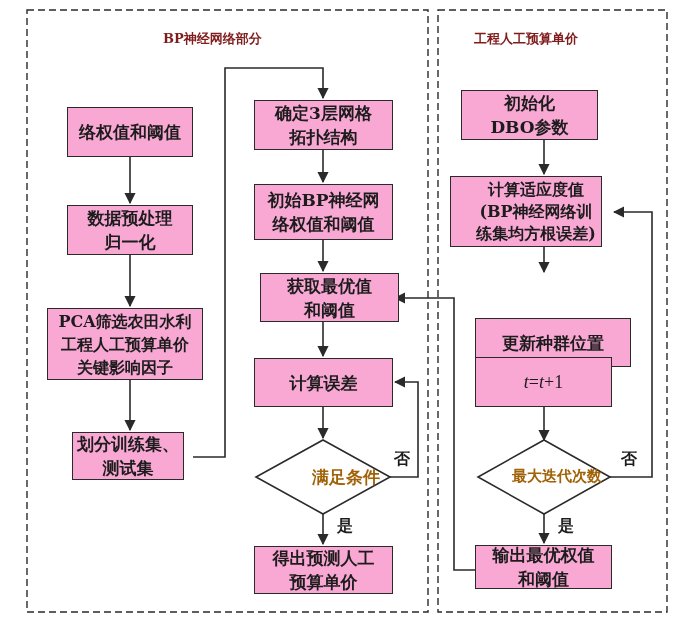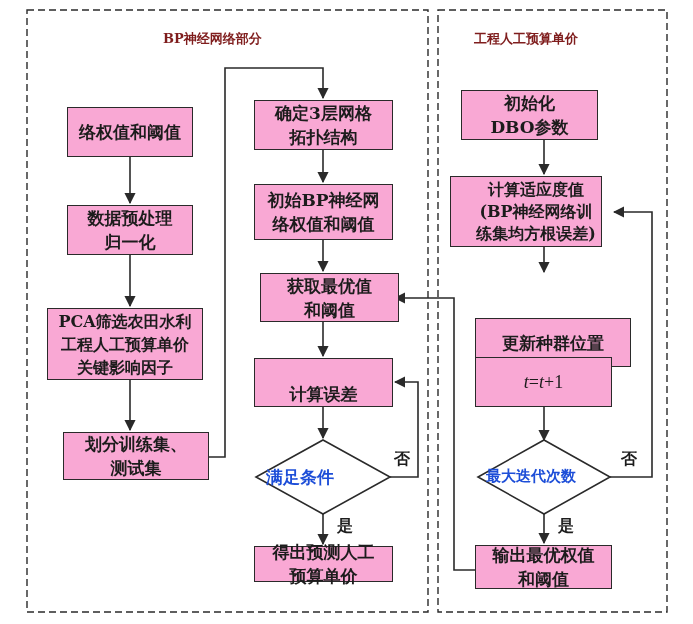--- a/index.html
+++ b/index.html
@@ -4,21 +4,21 @@
 <style>
   html, body { margin: 0; padding: 0; background: #ffffff; }
   body { width: 693px; height: 624px; position: relative; overflow: hidden;
          font-family: "DejaVu Serif", "Liberation Serif", serif; color: #1a1a1a; }
   svg.flow { position: absolute; left: 0; top: 0; }
   .box { position: absolute; border: 1.6px solid #2a2a2a; background: #f9a8d4;
          box-sizing: border-box; display: flex; align-items: center; justify-content: center;
          text-align: center; font-size: 17px; line-height: 24px; font-weight: bold; color: #1c1c1c; }
   .box span { white-space: pre-line; }
   .title { position: absolute; font-size: 13px; font-weight: bold; color: #7f1d1d; white-space: nowrap; }
-  .dlabel { position: absolute; font-size: 15px; font-weight: bold; color: #1d4ed8; white-space: nowrap; text-align: left; }
+  .dlabel { position: absolute; font-size: 15px; font-weight: bold; color: #a16207; white-space: nowrap; text-align: right; }
   .ylabel { position: absolute; font-size: 16px; font-weight: bold; color: #1c1c1c; }
   .tbox { font-family: "Liberation Serif", serif; font-weight: normal; font-size: 18px; text-align: right; }
 </style>
 </head>
 <body>
 
 <svg class="flow" width="693" height="624">
   <defs>
     <marker id="arr" viewBox="0 0 10 10" refX="9" refY="5" markerWidth="7" markerHeight="7" orient="auto-start-reverse">
       <path d="M0,0 L10,5 L0,10 z" fill="#2a2a2a"></path>
@@ -65,44 +65,44 @@
   </div>
 <div class="box" style="left:67px; top:205px; width:126px; height:50px;">
     <span>数据预处理
 归一化</span>
   </div>
 <div class="box" style="left:47px; top:308px; width:156px; height:72px; font-size:16px; line-height:23px;">
     <span>PCA筛选农田水利
 工程人工预算单价
 关键影响因子</span>
   </div>
-<div class="box" style="left:63px; top:432px; width:146px; height:48px;">
+<div class="box" style="left:72px; top:432px; width:112px; height:48px;">
     <span>划分训练集、
 测试集</span>
   </div>
 
 <div class="box" style="left:254px; top:100px; width:139px; height:50px;">
     <span>确定3层网格
 拓扑结构</span>
   </div>
 <div class="box" style="left:254px; top:184px; width:139px; height:56px;">
     <span>初始BP神经网
 络权值和阈值</span>
   </div>
 <div class="box" style="left:260px; top:273px; width:139px; height:49px;">
     <span>获取最优值
 和阈值</span>
   </div>
-<div class="box" style="left:254px; top:358px; width:139px; height:49px;align-items:flex-end;">
+<div class="box" style="left:254px; top:358px; width:139px; height:49px;">
     <span>计算误差</span>
   </div>
 <div class="dlabel" style="left:266px; top:466px; width:114px; font-size:17px;">满足条件</div>
 <div class="ylabel" style="left:394px; top:449px;">否</div>
 <div class="ylabel" style="left:337px; top:516px;">是</div>
-<div class="box" style="left:254px; top:546px; width:139px; height:36px;">
+<div class="box" style="left:254px; top:546px; width:139px; height:48px;">
     <span>得出预测人工
 预算单价</span>
   </div>
 
 <div class="box" style="left:461px; top:90px; width:137px; height:50px;">
     <span>初始化
 DBO参数</span>
   </div>
 <div class="box" style="left:450px; top:176px; width:152px; height:71px; font-size:16px; line-height:22px;padding-left:20px;">
     <span>计算适应度值

